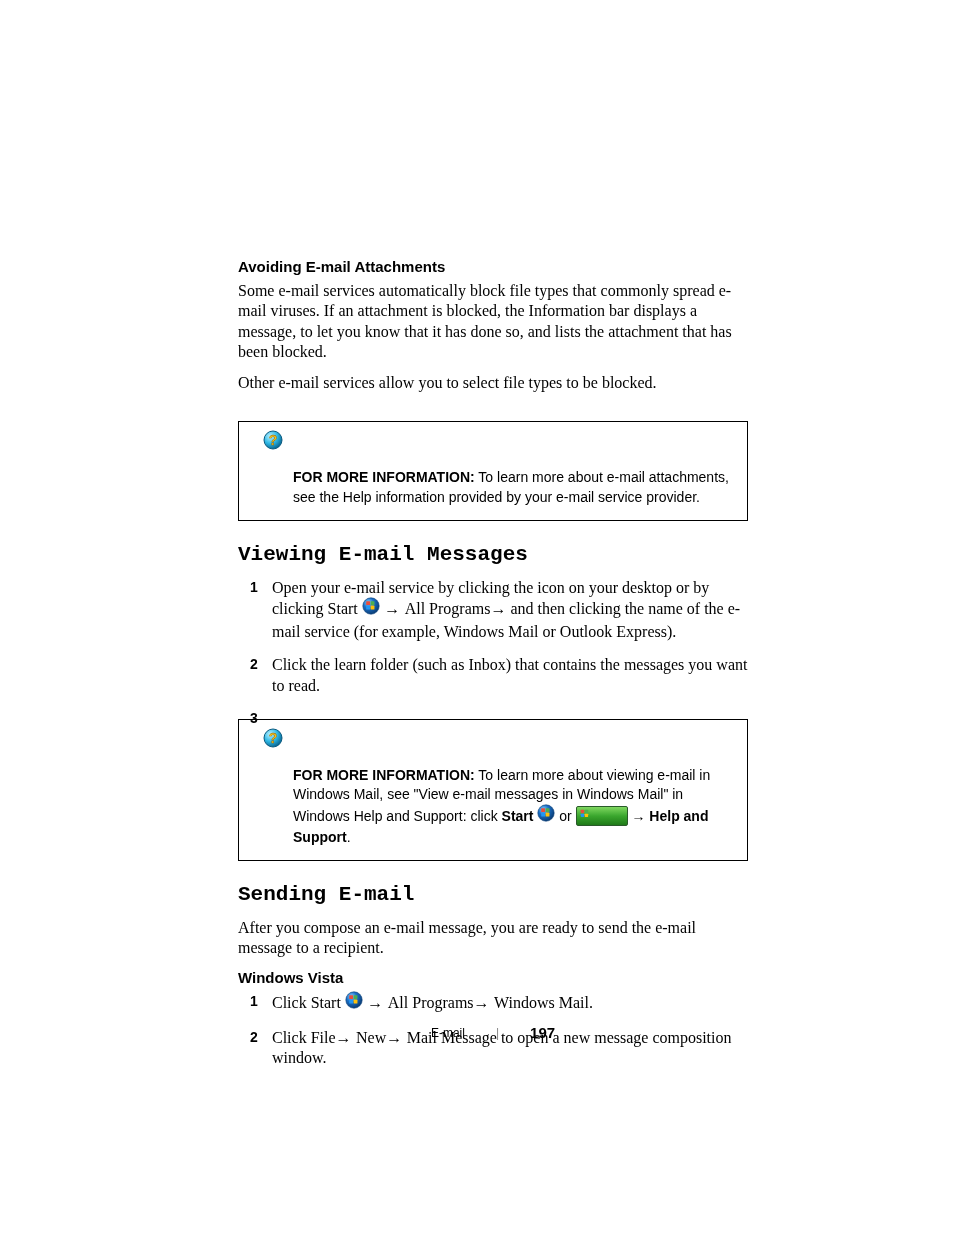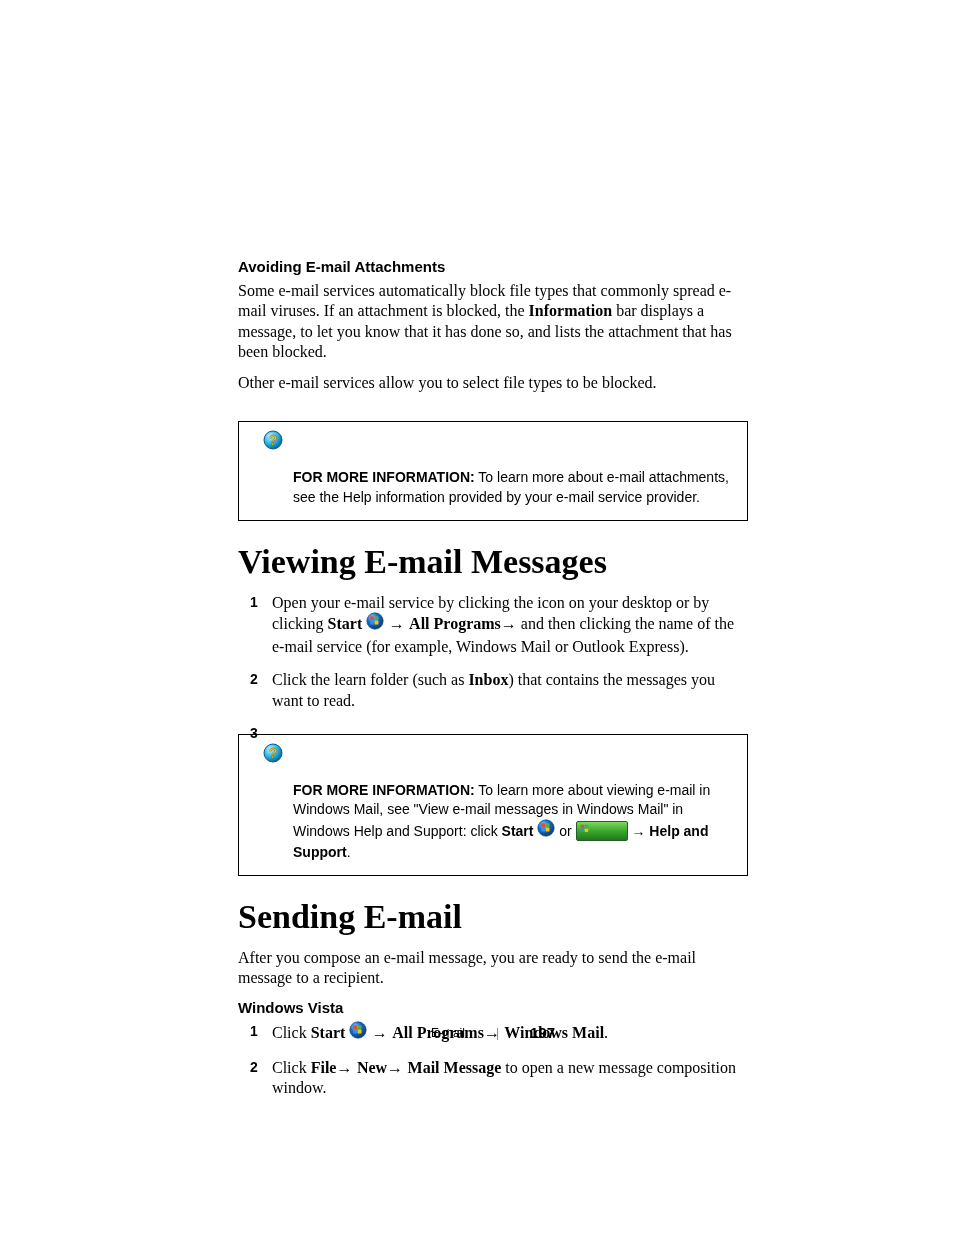--- a/index.html
+++ b/index.html
@@ -22,21 +22,21 @@
     font-family: Arial, Helvetica, sans-serif;
     font-weight: bold;
     font-size: 15px;
     margin-bottom: 6px;
   }
   .body-text {
     font-size: 16px;
     line-height: 1.28;
     margin-bottom: 10px;
   }
-  .bold-serif { font-weight: bold; }
+  .bold-serif { font-weight: normal; }
   .info-box {
     border: 1.5px solid #000;
     margin-top: 28px;
     margin-bottom: 20px;
     padding: 10px 14px 12px 14px;
     position: relative;
     font-family: Arial, Helvetica, sans-serif;
     font-size: 14px;
     line-height: 1.4;
   }
@@ -46,23 +46,23 @@
   }
   .info-box .lead {
     font-weight: bold;
   }
   .info-icon {
     position: absolute;
     left: 24px;
     top: 8px;
   }
   .h1 {
-    font-family: Liberation Serif, serif;
-    font-weight: bold;
-    font-size: 34px;
+    font-family: Liberation Mono, monospace;
+    font-weight: bold;
+    font-size: 21px;
     margin-top: 22px;
     margin-bottom: 12px;
   }
   .ordered {
     list-style: none;
     padding: 0;
     margin: 0 0 0 12px;
   }
   .ordered li {
     position: relative;

